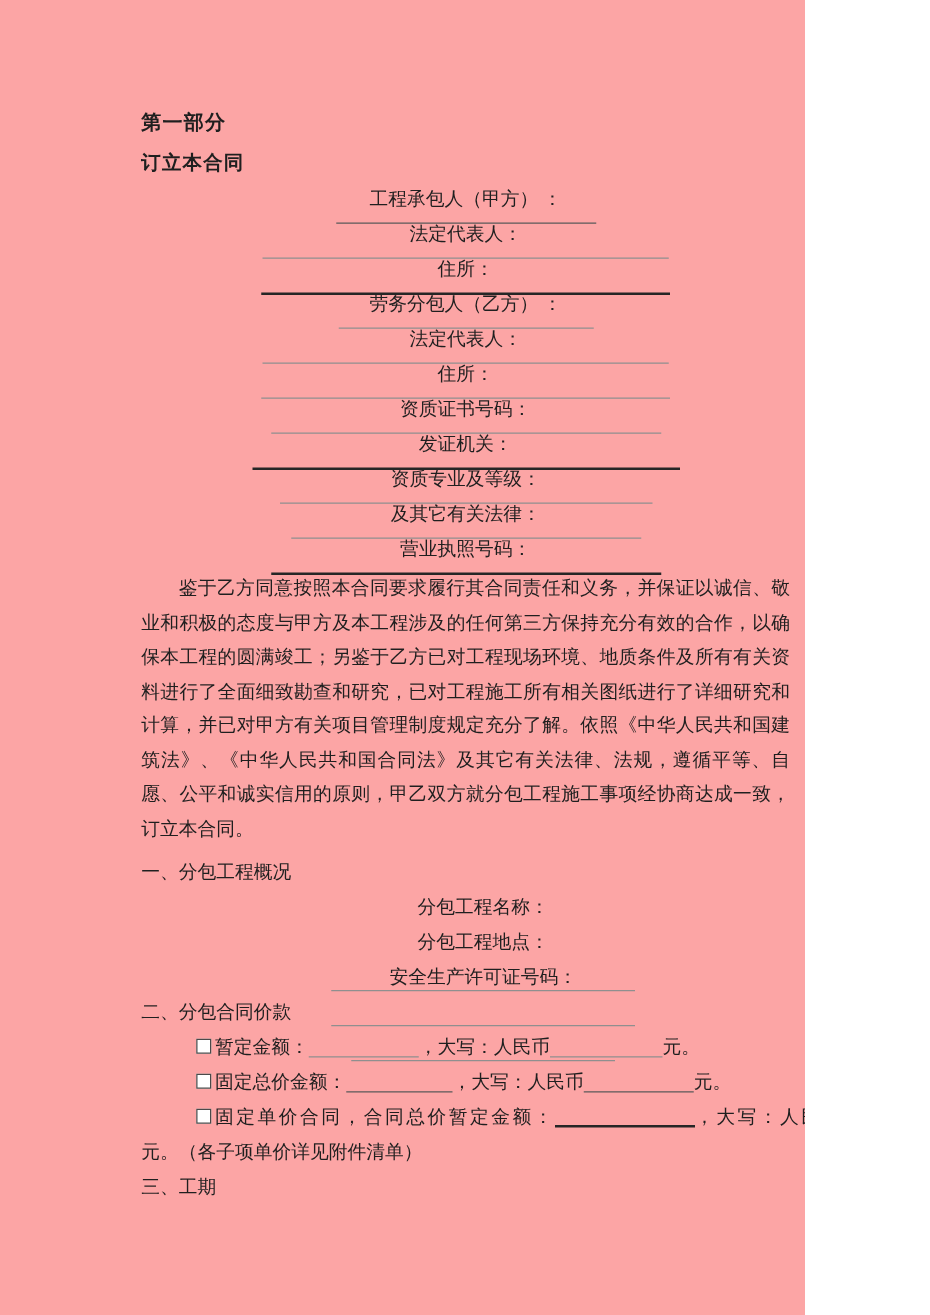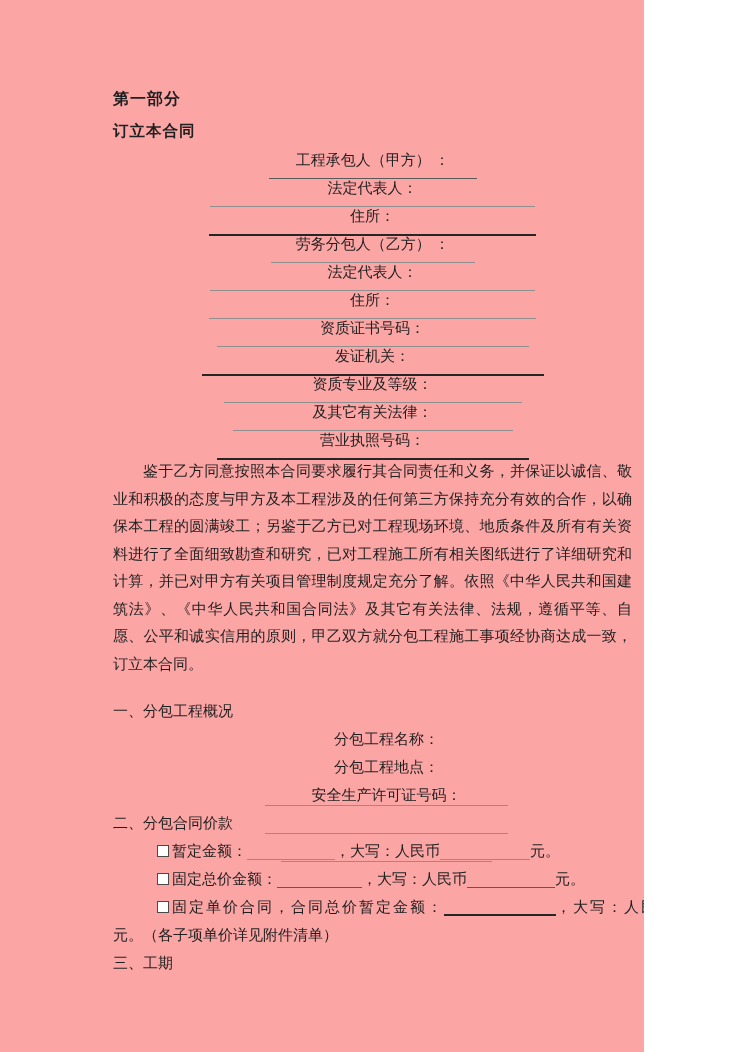--- a/index.html
+++ b/index.html
@@ -52,21 +52,21 @@
     transform: translateY(4px);
     border-bottom: 1px solid #8f8f8f;
   }
   .blank.heavy { border-bottom: 2px solid #262626; }
   .blank.medium { border-bottom: 1px solid #5a5a5a; }
   .preamble {
     text-align: justify;
     text-indent: 2em;
     line-height: 27.5px;
     margin-top: 4px;
-    margin-bottom: 19px;
+    margin-bottom: 6px;
   }
   .sec-heading {
     height: 28px;
     line-height: 28px;
     white-space: nowrap;
   }
   .opt-line {
     display: flex;
     align-items: baseline;
     height: 28px;

